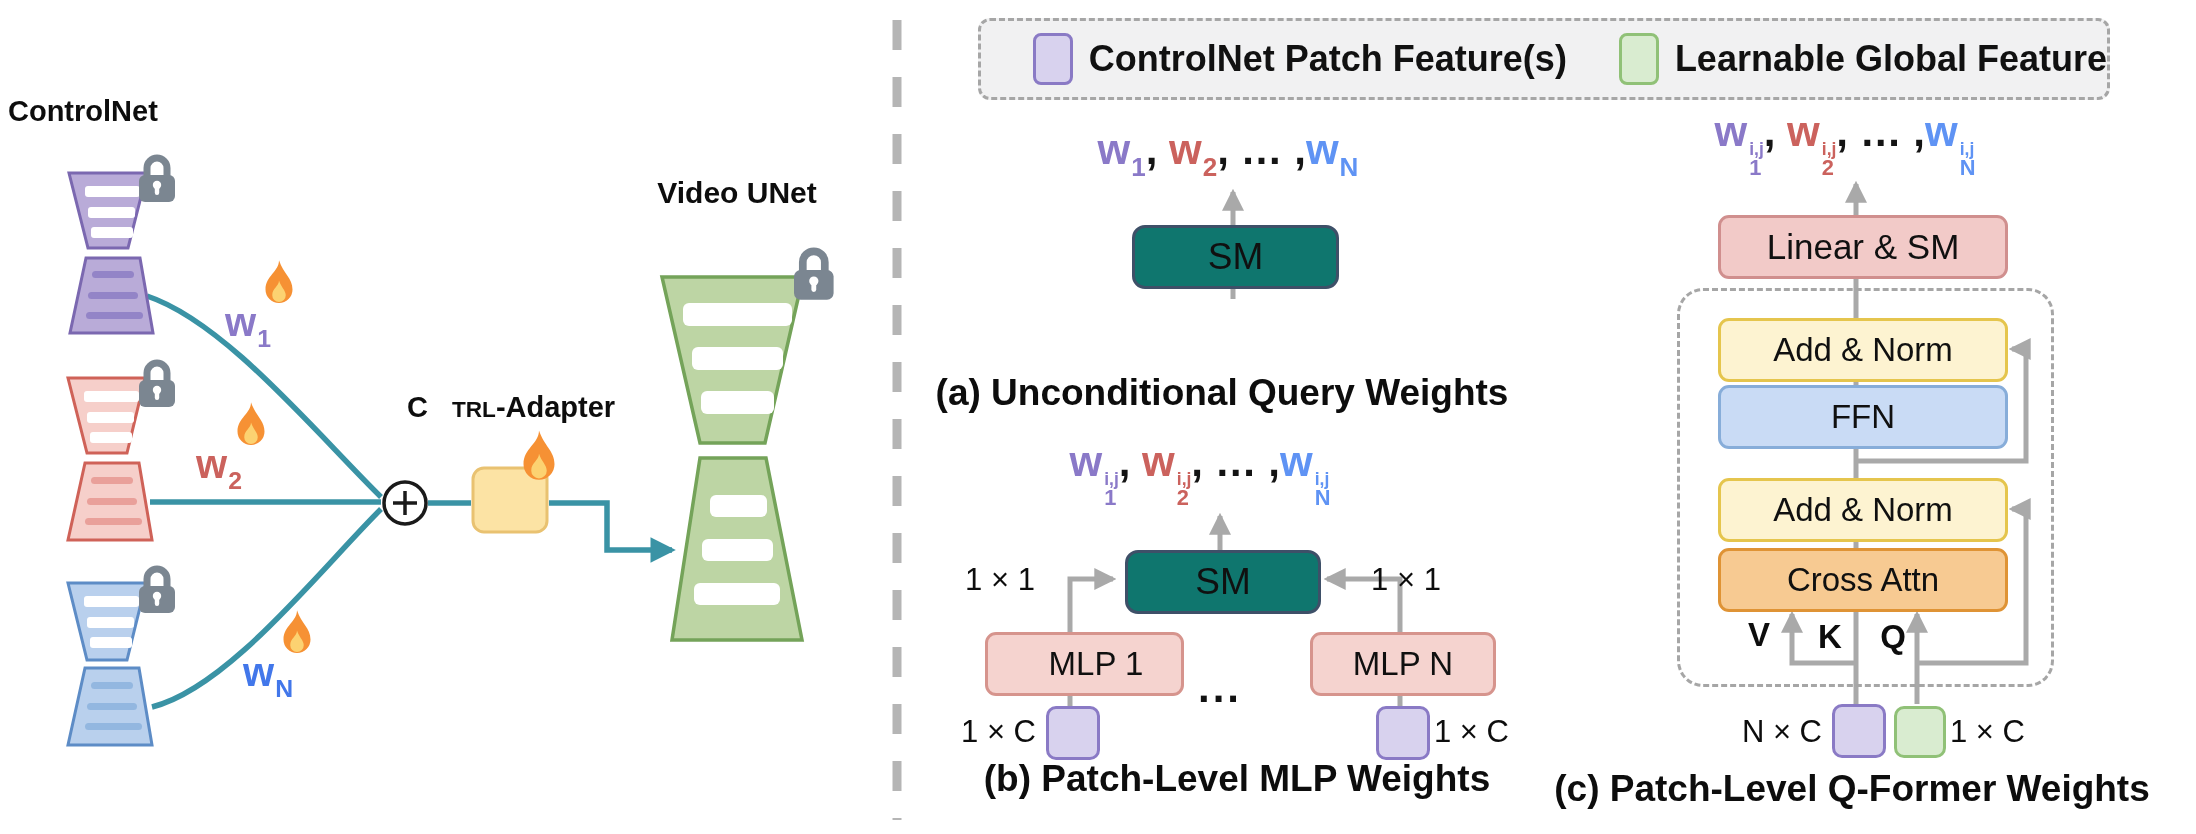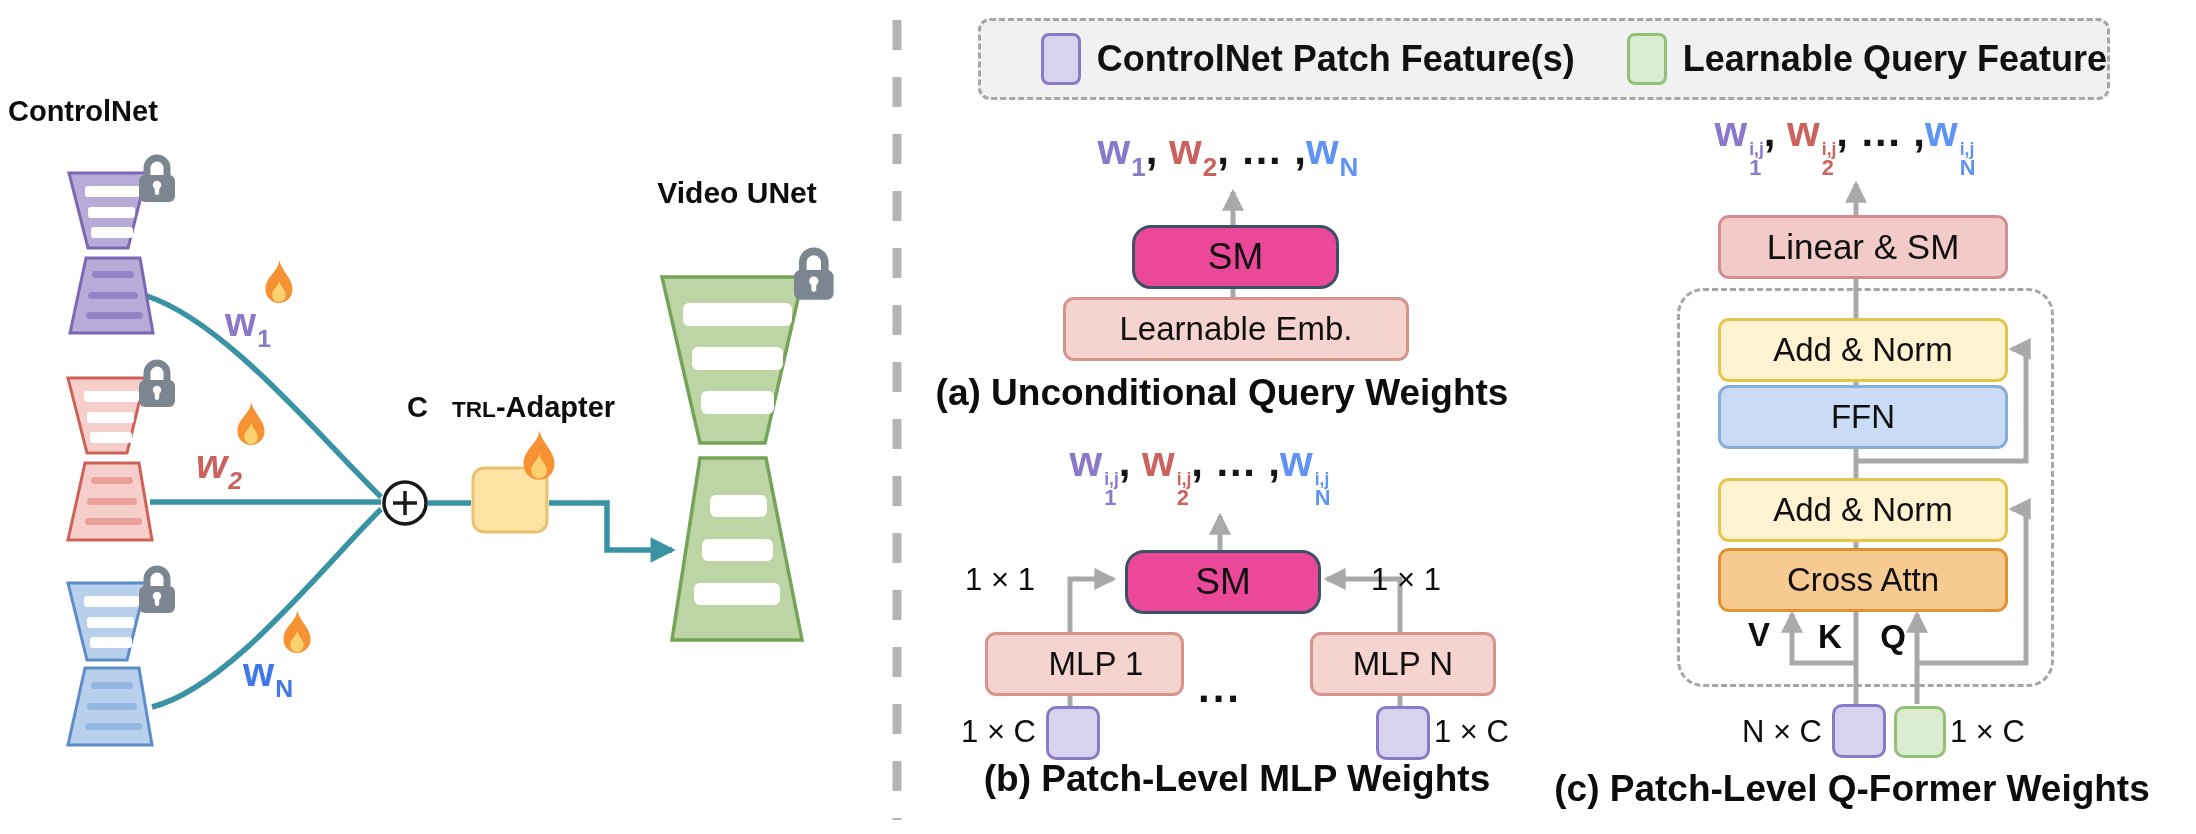--- a/index.html
+++ b/index.html
@@ -3,21 +3,21 @@
 <meta charset="utf-8">
 <style>
   html,body{margin:0;padding:0;background:#ffffff;}
   #canvas{position:relative;width:2196px;height:834px;background:#ffffff;overflow:hidden;
           font-family:"Liberation Sans",sans-serif;color:#111;}
   .title{position:absolute;font-weight:bold;color:#0d0d0d;white-space:nowrap;}
   .caption{position:absolute;font-weight:bold;font-size:37px;color:#0d0d0d;white-space:nowrap;
            transform:translateX(-50%);}
   .box{position:absolute;display:flex;align-items:center;justify-content:center;
        border-radius:11px;font-size:33px;color:#101010;white-space:nowrap;z-index:3;}
-  .sm-box{background:#ec4899;border:3px solid #3e5068;border-radius:19px;font-size:37px;}
+  .sm-box{background:#0f766e;border:3px solid #3e5068;border-radius:13px;font-size:37px;}
   .pink-box{background:#f5d3cf;border:3px solid #d6948d;}
   .pink-deep{background:#f2cac8;border:3px solid #d08f8e;}
   .yellow-box{background:#fdf3d1;border:3px solid #e5c54d;}
   .blue-box{background:#c9dbf5;border:3px solid #87add9;}
   .orange-box{background:#f7ca92;border:3px solid #df9335;}
   .sq{position:absolute;border-radius:10px;z-index:3;}
   .sq-purple{background:#d8d2ee;border:3px solid #8a7ac5;}
   .sq-green{background:#d9ecd0;border:3px solid #90c177;}
   .dim{position:absolute;font-size:31px;color:#0d0d0d;white-space:nowrap;z-index:3;}
   .vkq{position:absolute;font-size:33px;font-weight:600;color:#0d0d0d;transform:translateX(-50%);z-index:3;}
@@ -153,21 +153,21 @@
 
   <div class="title" style="left:8px;top:95px;font-size:29px;">ControlNet</div>
 
   <div class="title" style="left:737px;top:176px;font-size:30px;transform:translateX(-50%);">Video UNet</div>
 
   <div class="title" style="left:407px;top:391px;font-size:29px;">
     <span>C</span><span class="smallcaps">TRL</span><span>-Adapter</span>
   </div>
 
   <div class="wrow-left" style="left:225px;top:300px;"><span class="wt" style="color: rgb(138, 121, 200);">w<span class="sbo">1</span></span></div>
-  <div class="wrow-left" style="left:196px;top:442px;font-style:italic;"><span class="wt" style="color: rgb(203, 98, 93);">w<span class="sbo">2</span></span></div>
+  <div class="wrow-left" style="left:196px;top:442px;"><span class="wt" style="color: rgb(203, 98, 93);">w<span class="sbo">2</span></span></div>
   <div class="wrow-left" style="left:243px;top:650px;"><span class="wt" style="color: rgb(66, 119, 234);">w<span class="sbo">N</span></span></div>
 
   <div class="fire" style="left:256px;top:258px;width:46px;height:54px;">
     <svg width="46" height="54" viewBox="0 0 40 48">
         <path d="M20 2 C20 12 8 16 8 28 a12 12 0 0 0 24 0 C32 18 24 14 20 2 Z" fill="#f69134"></path>
         <path d="M20 20 C20 25 14 27 14 33 a6 6 0 0 0 12 0 C26 29 22 26 20 20 Z" fill="#fcd271"></path>
       </svg>
   </div>
   <div class="fire" style="left:228px;top:400px;width:46px;height:54px;">
     <svg width="46" height="54" viewBox="0 0 40 48">
@@ -188,27 +188,26 @@
       </svg>
   </div>
 
   <div class="legend">
     <div class="legend-item">
       <span class="legend-swatch sq-purple" style="position:static;"></span>
       <span class="legend-label">ControlNet Patch Feature(s)</span>
     </div>
     <div class="legend-item">
       <span class="legend-swatch sq-green" style="position:static;"></span>
-      <span class="legend-label">Learnable Query Feature</span>
+      <span class="legend-label">Learnable Global Feature</span>
     </div>
   </div>
 
   <div class="wrow" style="left:1228px;top:126px;"><span class="wt" style="color: rgb(138, 121, 200);">w<span class="sbo">1</span></span><span class="wtx">, </span><span class="wt" style="color: rgb(203, 98, 93);">w<span class="sbo">2</span></span><span class="wtx">, … ,</span><span class="wt" style="color: rgb(95, 147, 244);">w<span class="sbo">N</span></span></div>
   <div class="box sm-box" style="left:1132px;top:225px;width:201px;height:58px;">SM</div>
-  <div class="box pink-box" style="left:1063px;top:297px;width:340px;height:58px;">Learnable Emb.</div>
   <div class="caption" style="left:1222px;top:372px;">(a) Unconditional Query Weights</div>
 
   <div class="wrow" style="left:1200px;top:438px;"><span class="wt" style="color: rgb(138, 121, 200);">w<span class="stk">
           <span class="sp">i,j</span>
           <span class="sb">1</span>
         </span></span><span class="wtx">, </span><span class="wt" style="color: rgb(203, 98, 93);">w<span class="stk">
           <span class="sp">i,j</span>
           <span class="sb">2</span>
         </span></span><span class="wtx">, … ,</span><span class="wt" style="color: rgb(95, 147, 244);">w<span class="stk">
           <span class="sp">i,j</span>

